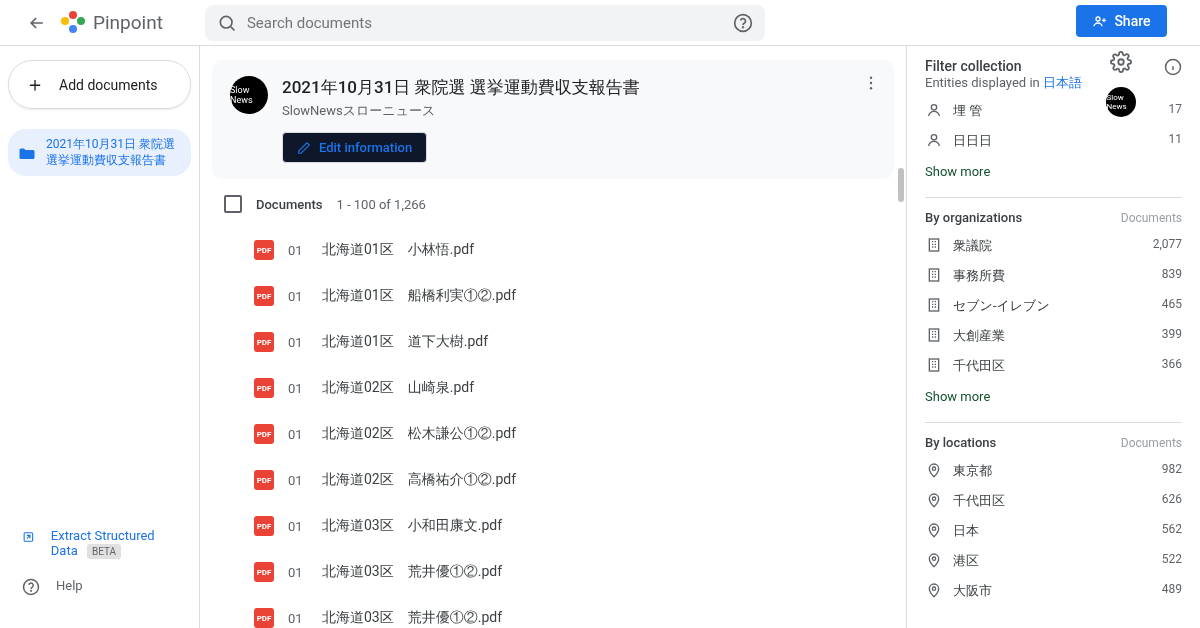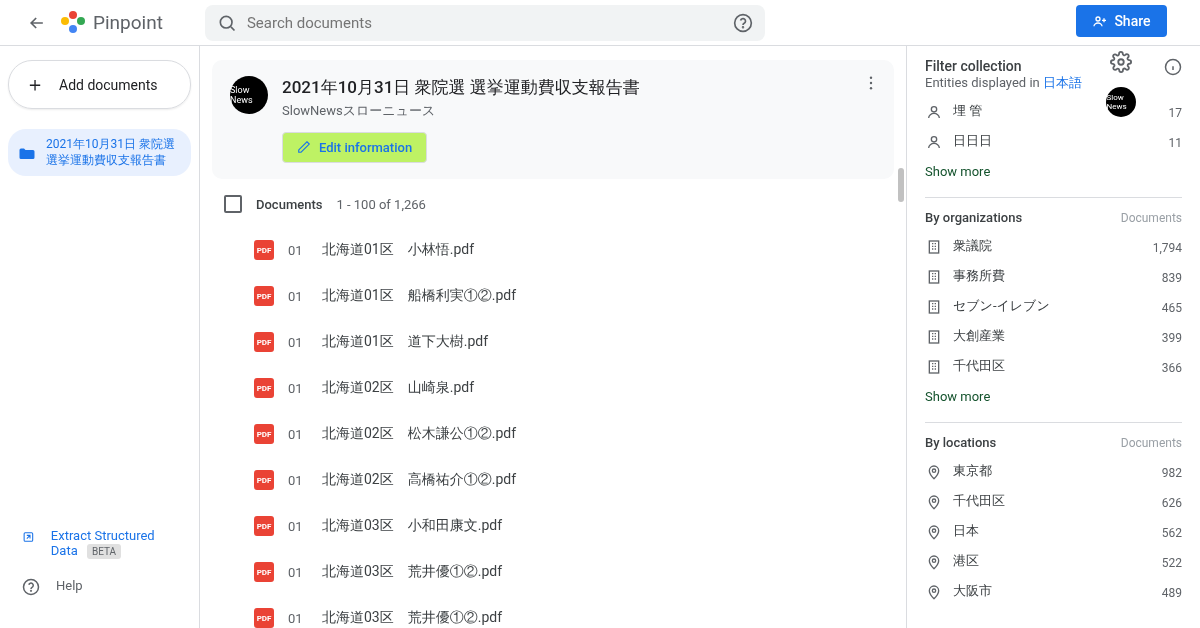--- a/index.html
+++ b/index.html
@@ -40,40 +40,40 @@
   
   
   .main { flex: 1; overflow: hidden; display:flex; flex-direction:column; position:relative; }
   .main-scroll { overflow-y: hidden; flex:1; position:relative; }
   .scroll-track { position:absolute; right:0; top:122px; bottom:0; width:10px; background:#fff; }
   .scroll-thumb { width:6px; background:#c1c1c1; border-radius:3px; margin-left:2px; }
   .coll-header { background: #f8f9fa; border-radius: 10px; margin: 14px 12px 8px 12px; padding: 16px 18px; display:flex; gap:14px; position:relative; }
   .coll-avatar { width: 38px; height: 38px; border-radius:50%; background:#000; color:#fff; display:flex; align-items:center; justify-content:center; font-size:9px; flex:none; }
   .coll-title { font-size: 17px; font-weight: 500; color:#202124; }
   .coll-sub { font-size: 13px; color:#5f6368; margin-top:3px; }
-  .edit-btn { margin-top:12px; border:1px solid #dadce0; background:#bef264; border-radius:4px; padding:7px 14px; display:inline-flex; align-items:flex-start; gap:8px; color:#1a73e8; font-weight:500; font-size:13px; cursor:pointer; }
+  .edit-btn { margin-top:12px; border:1px solid #dadce0; background:#0f172a; border-radius:4px; padding:7px 14px; display:inline-flex; align-items:flex-end; gap:8px; color:#1a73e8; font-weight:500; font-size:13px; cursor:pointer; }
   .more-dots { position:absolute; right:14px; top:14px; color:#5f6368; cursor:pointer; }
   
   .doc-hdr { display:flex; align-items:center; gap:14px; padding: 8px 24px 14px 24px; color:#5f6368; font-size:13px; }
   .checkbox { width:18px; height:18px; border:2px solid #5f6368; border-radius:2px; }
   .doc-hdr .strong { color:#3c4043; font-weight:500; }
   
   .doc-row { display:flex; align-items:center; gap:14px; padding: 13px 24px; cursor:pointer; }
   .pdf { width:20px; height:20px; background:#ea4335; border-radius:3px; color:#fff; font-size:8px; font-weight:700; display:flex; align-items:center; justify-content:center; margin-left:30px; flex:none; }
   .doc-idx { color:#5f6368; font-size:13px; width:20px; }
   .doc-name { font-size:14px; color:#3c4043; display:flex; gap:14px; }
   
   
   .filters { width: 294px; border-left: 1px solid #dadce0; padding: 12px 18px; overflow-y:auto; font-size:13px; color:#3c4043; }
   .f-head { display:flex; align-items:flex-start; justify-content:space-between; margin-bottom:4px; }
   .f-title { font-weight:500; font-size:14px; color:#3c4043; }
   .info-i { color:#5f6368; }
   .f-sub { color:#5f6368; font-size:13px; }
   .f-sub .lang { color:#1a73e8; }
-  .f-row { display:flex; align-items:flex-end; gap:10px; padding:6px 0; cursor:pointer; }
+  .f-row { display:flex; align-items:flex-start; gap:10px; padding:6px 0; cursor:pointer; }
   .f-row .ic { width:18px; color:#5f6368; display:flex; justify-content:center; }
   .f-row .nm { flex:1; }
   .f-row .ct { color:#5f6368; font-size:12px; }
   .show-more { color:#14532d; font-size:13px; padding:8px 0 14px 0; cursor:pointer; }
   .hr { border:none; border-top:1px solid #dadce0; margin: 4px 0 12px 0; }
   .f-section-hdr { display:flex; justify-content:space-between; align-items:center; padding-bottom:6px; }
   .f-section-hdr .h { font-weight:500; color:#3c4043; }
   .f-section-hdr .d { color:#9aa0a6; font-size:12px; }
   
   svg { display:block; }
@@ -325,21 +325,21 @@
     </div>
     <div id="orgs-list">
         <div class="f-row">
           <span class="ic">
             <svg width="16" height="16" viewBox="0 0 24 24" fill="none" stroke="currentColor" stroke-width="2">
               <rect x="5" y="3" width="14" height="18"></rect>
               <path d="M9 7h2M13 7h2M9 11h2M13 11h2M9 15h2M13 15h2"></path>
             </svg>
           </span>
           <span class="nm">衆議院</span>
-          <span class="ct">1,794</span>
+          <span class="ct">2,077</span>
         </div>
         <div class="f-row">
           <span class="ic">
             <svg width="16" height="16" viewBox="0 0 24 24" fill="none" stroke="currentColor" stroke-width="2">
               <rect x="5" y="3" width="14" height="18"></rect>
               <path d="M9 7h2M13 7h2M9 11h2M13 11h2M9 15h2M13 15h2"></path>
             </svg>
           </span>
           <span class="nm">事務所費</span>
           <span class="ct">839</span>

